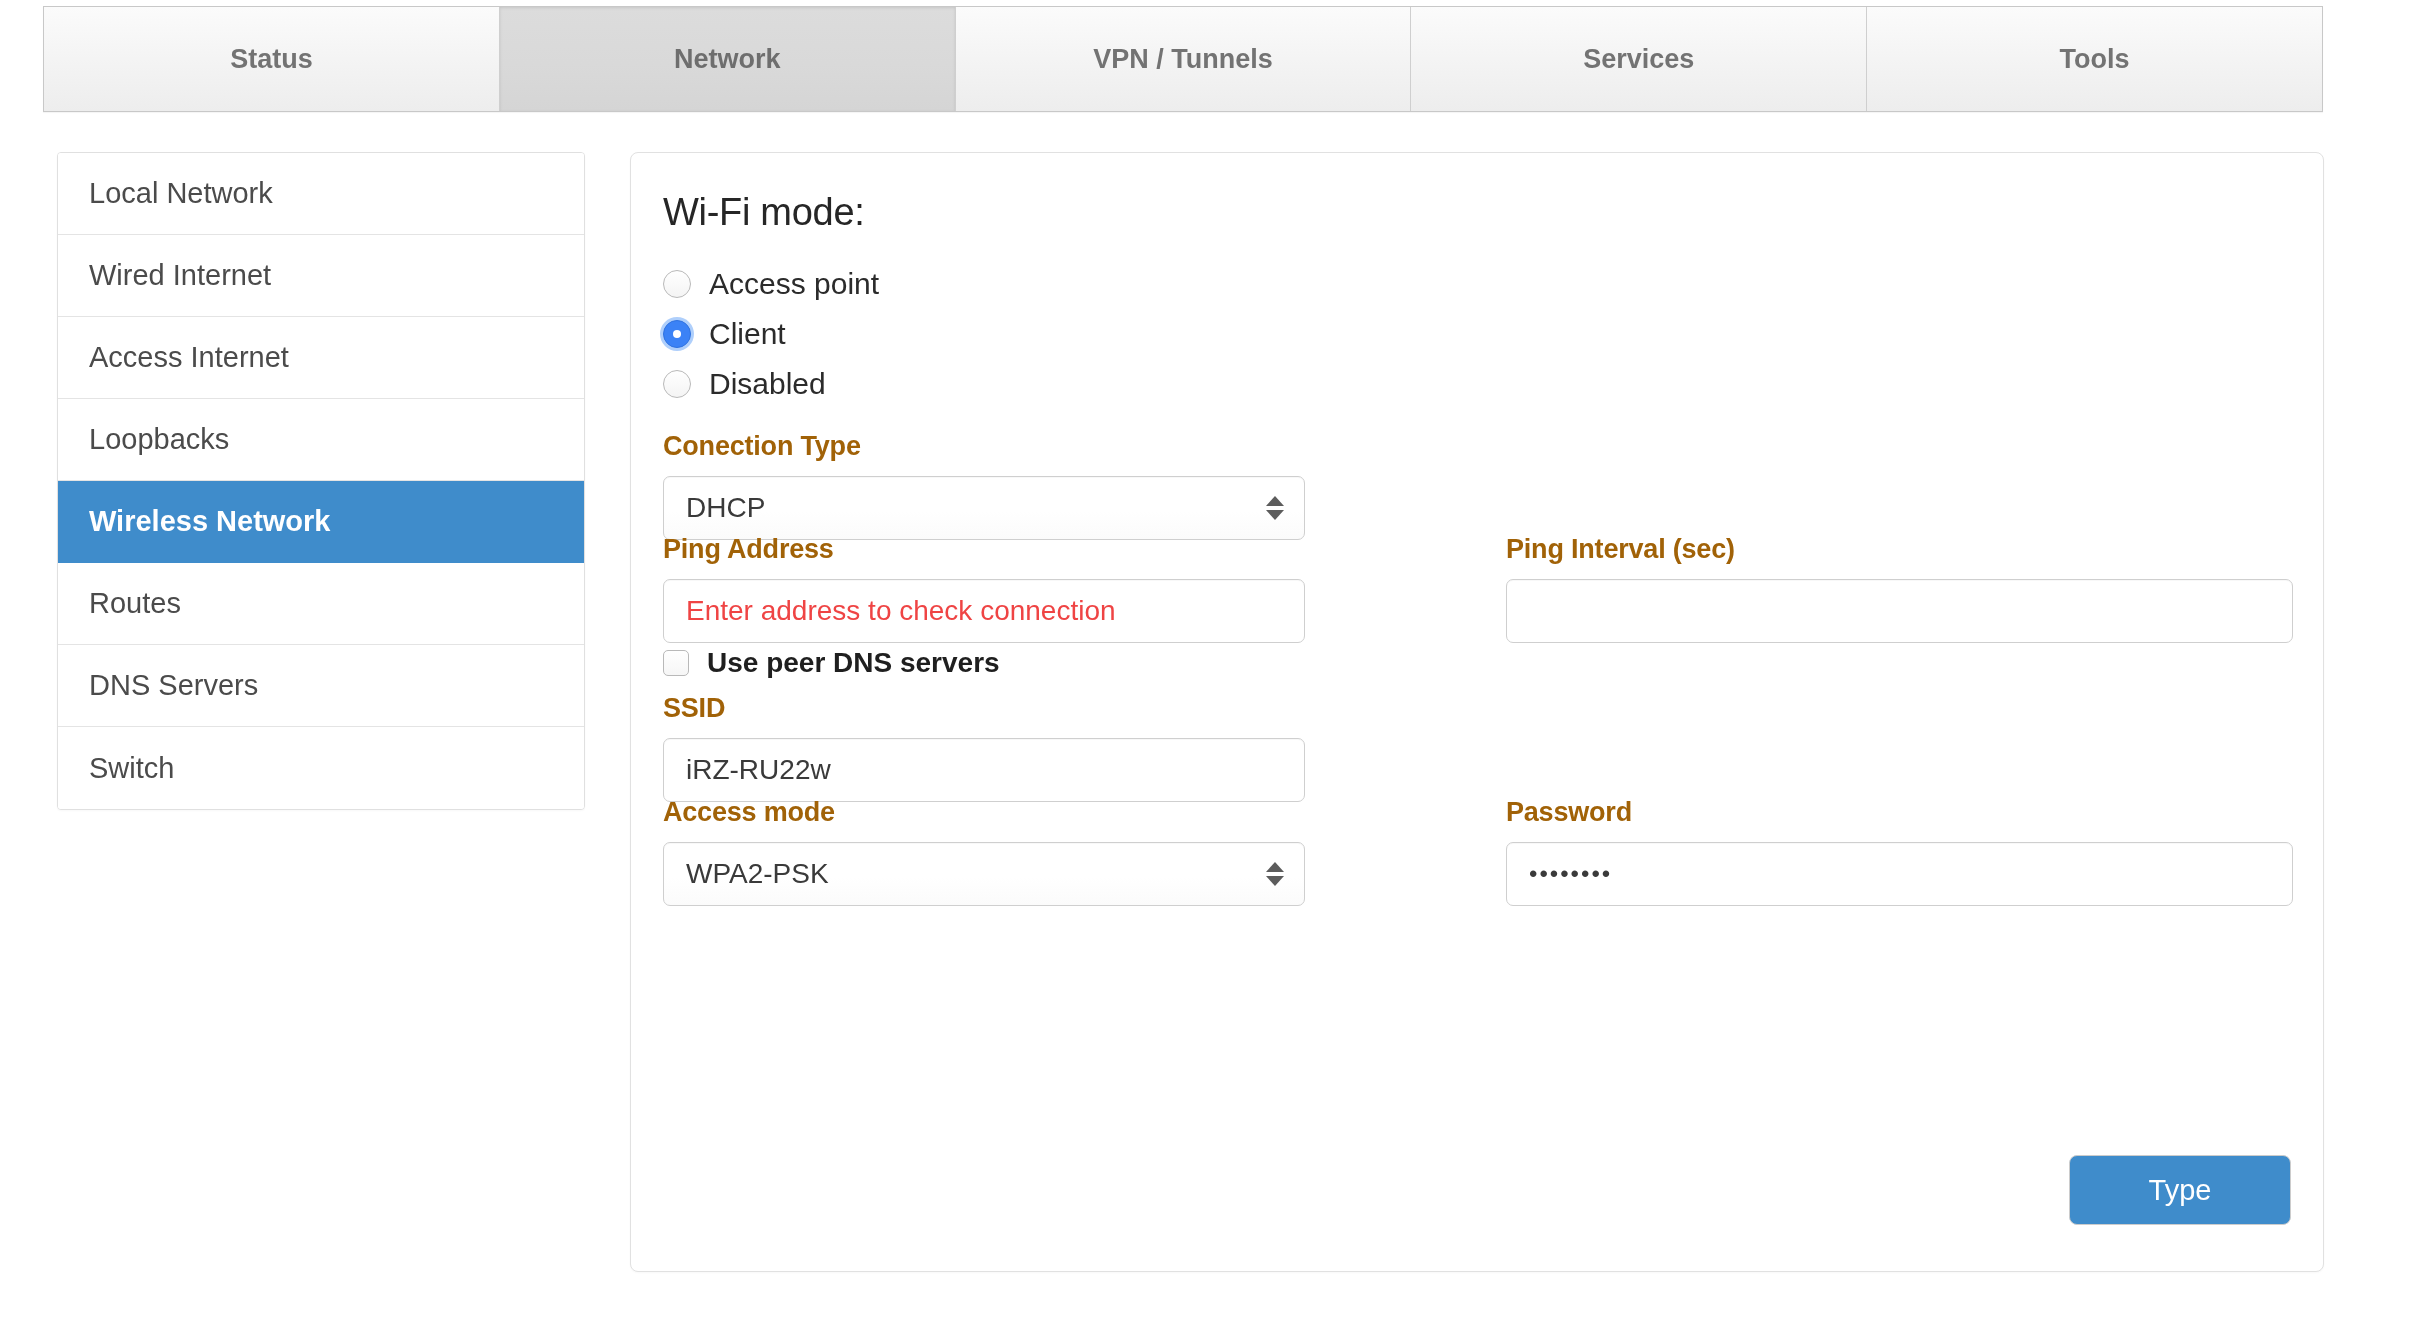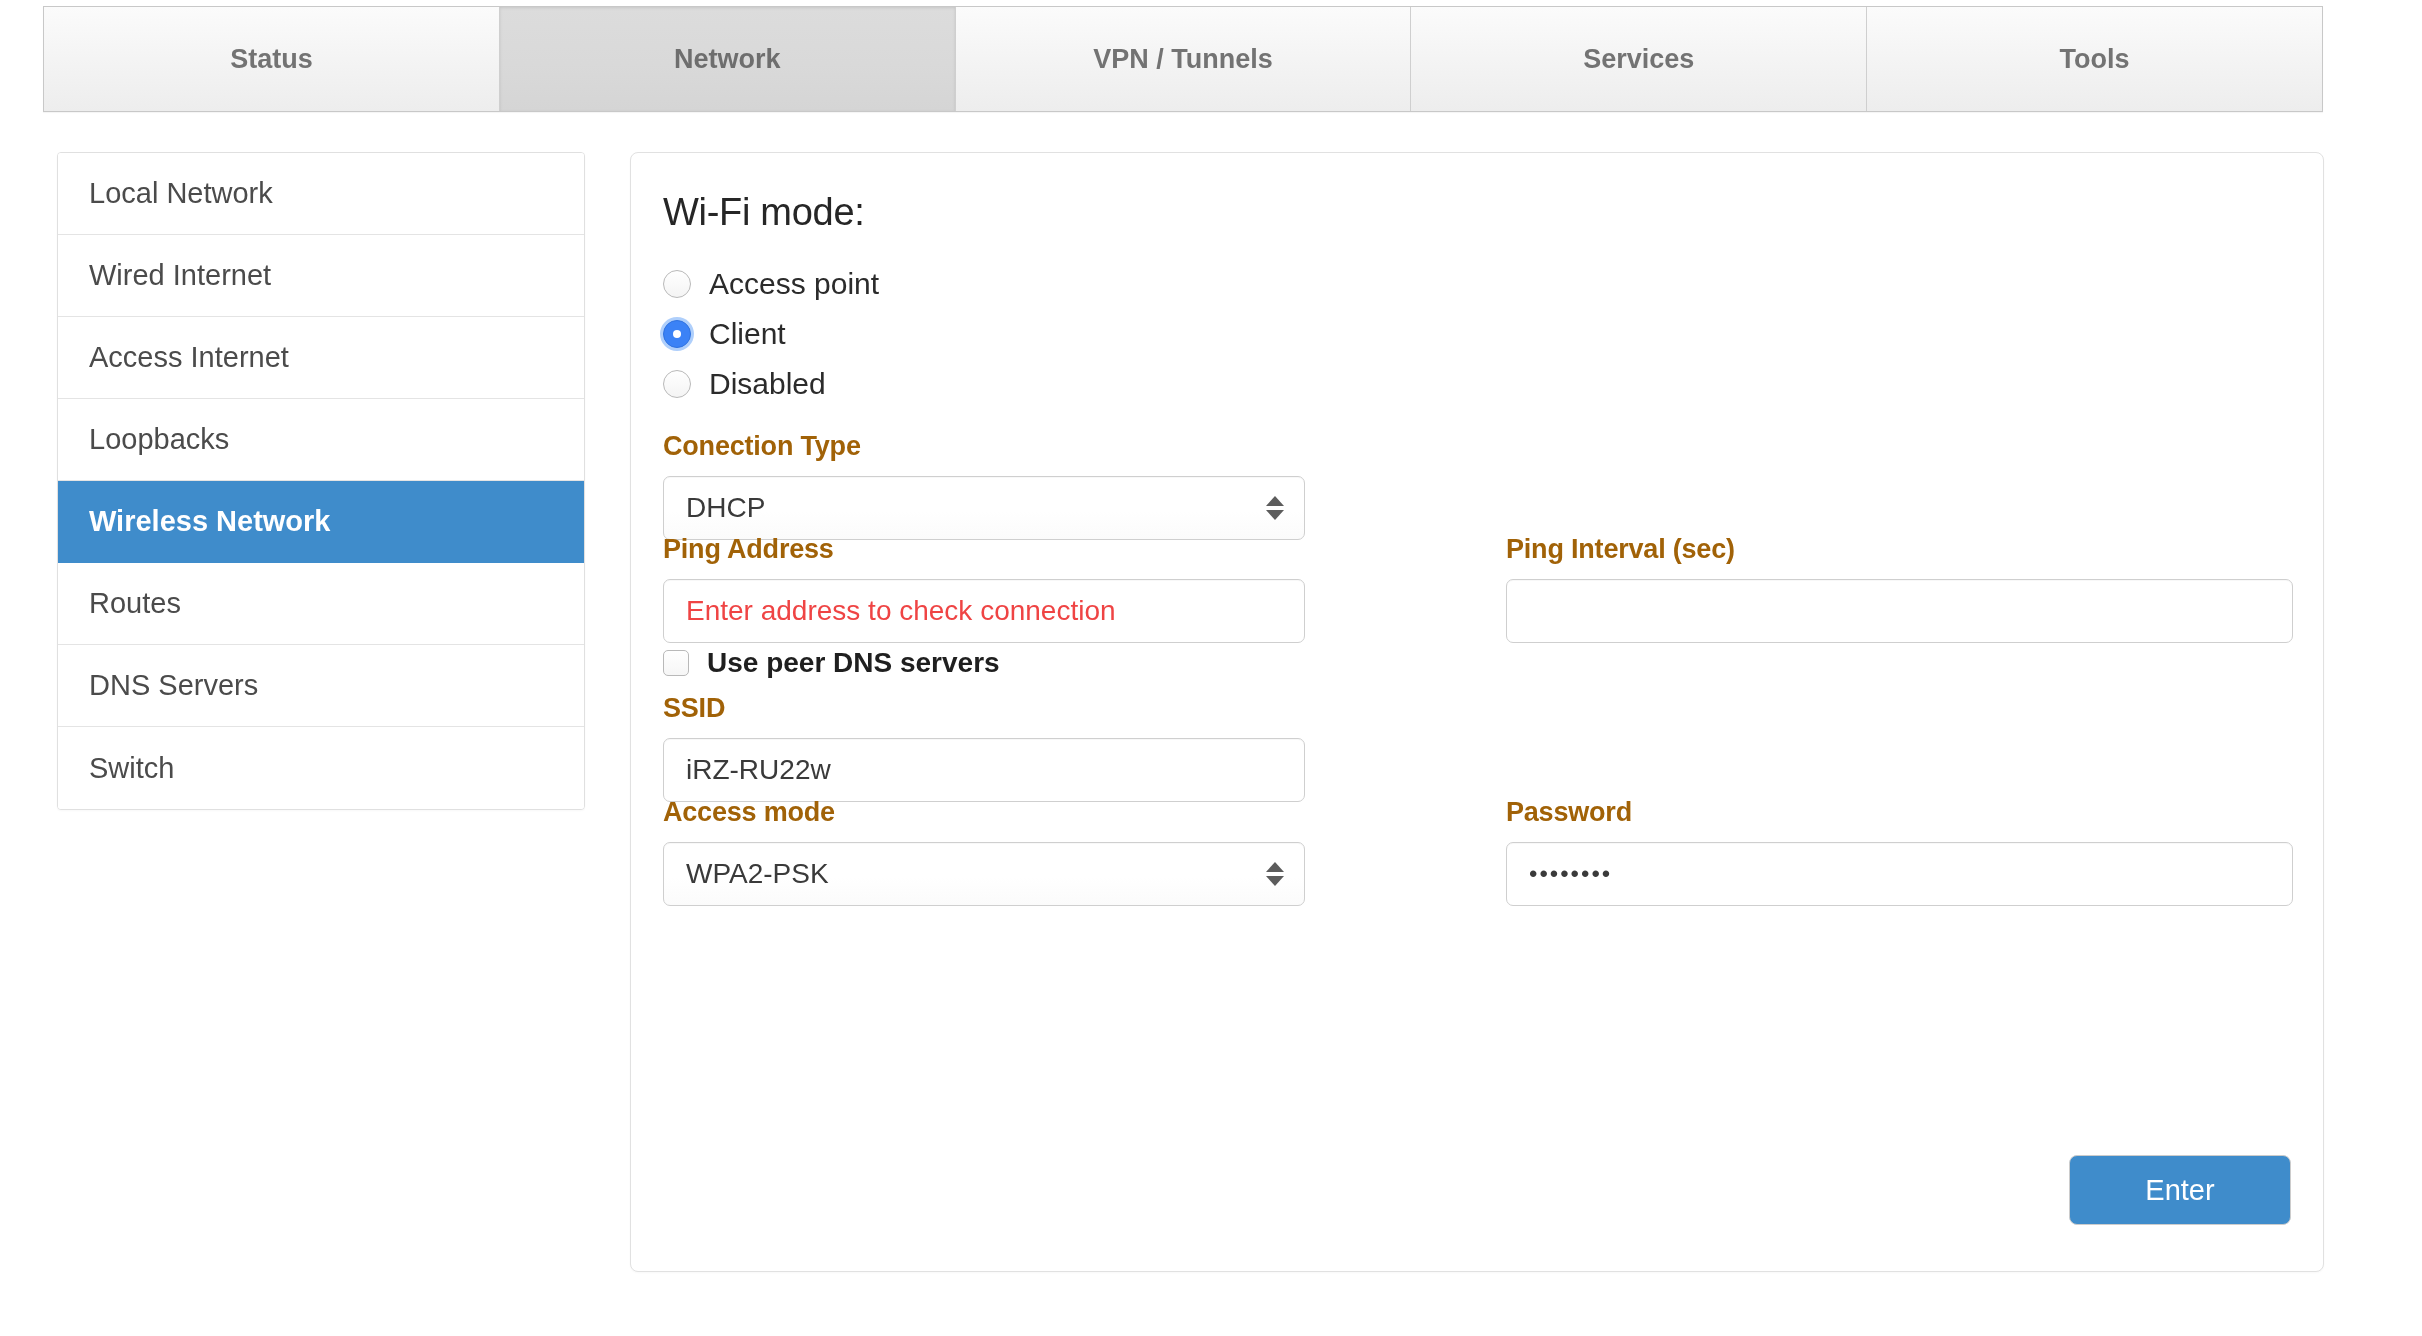--- a/index.html
+++ b/index.html
@@ -314,15 +314,15 @@
     </div>
   </div>
 
   <div style="position:absolute;left:875px;top:644px;width:787px;">
     <div class="flabel">Password</div>
     <div class="field" style="margin-top:14px;">
       <span class="pwd-dots">••••••••</span>
     </div>
   </div>
 
-  <div class="save-btn">Enter</div>
+  <div class="save-btn">Type</div>
 
 </div>
 
 </body></html>

